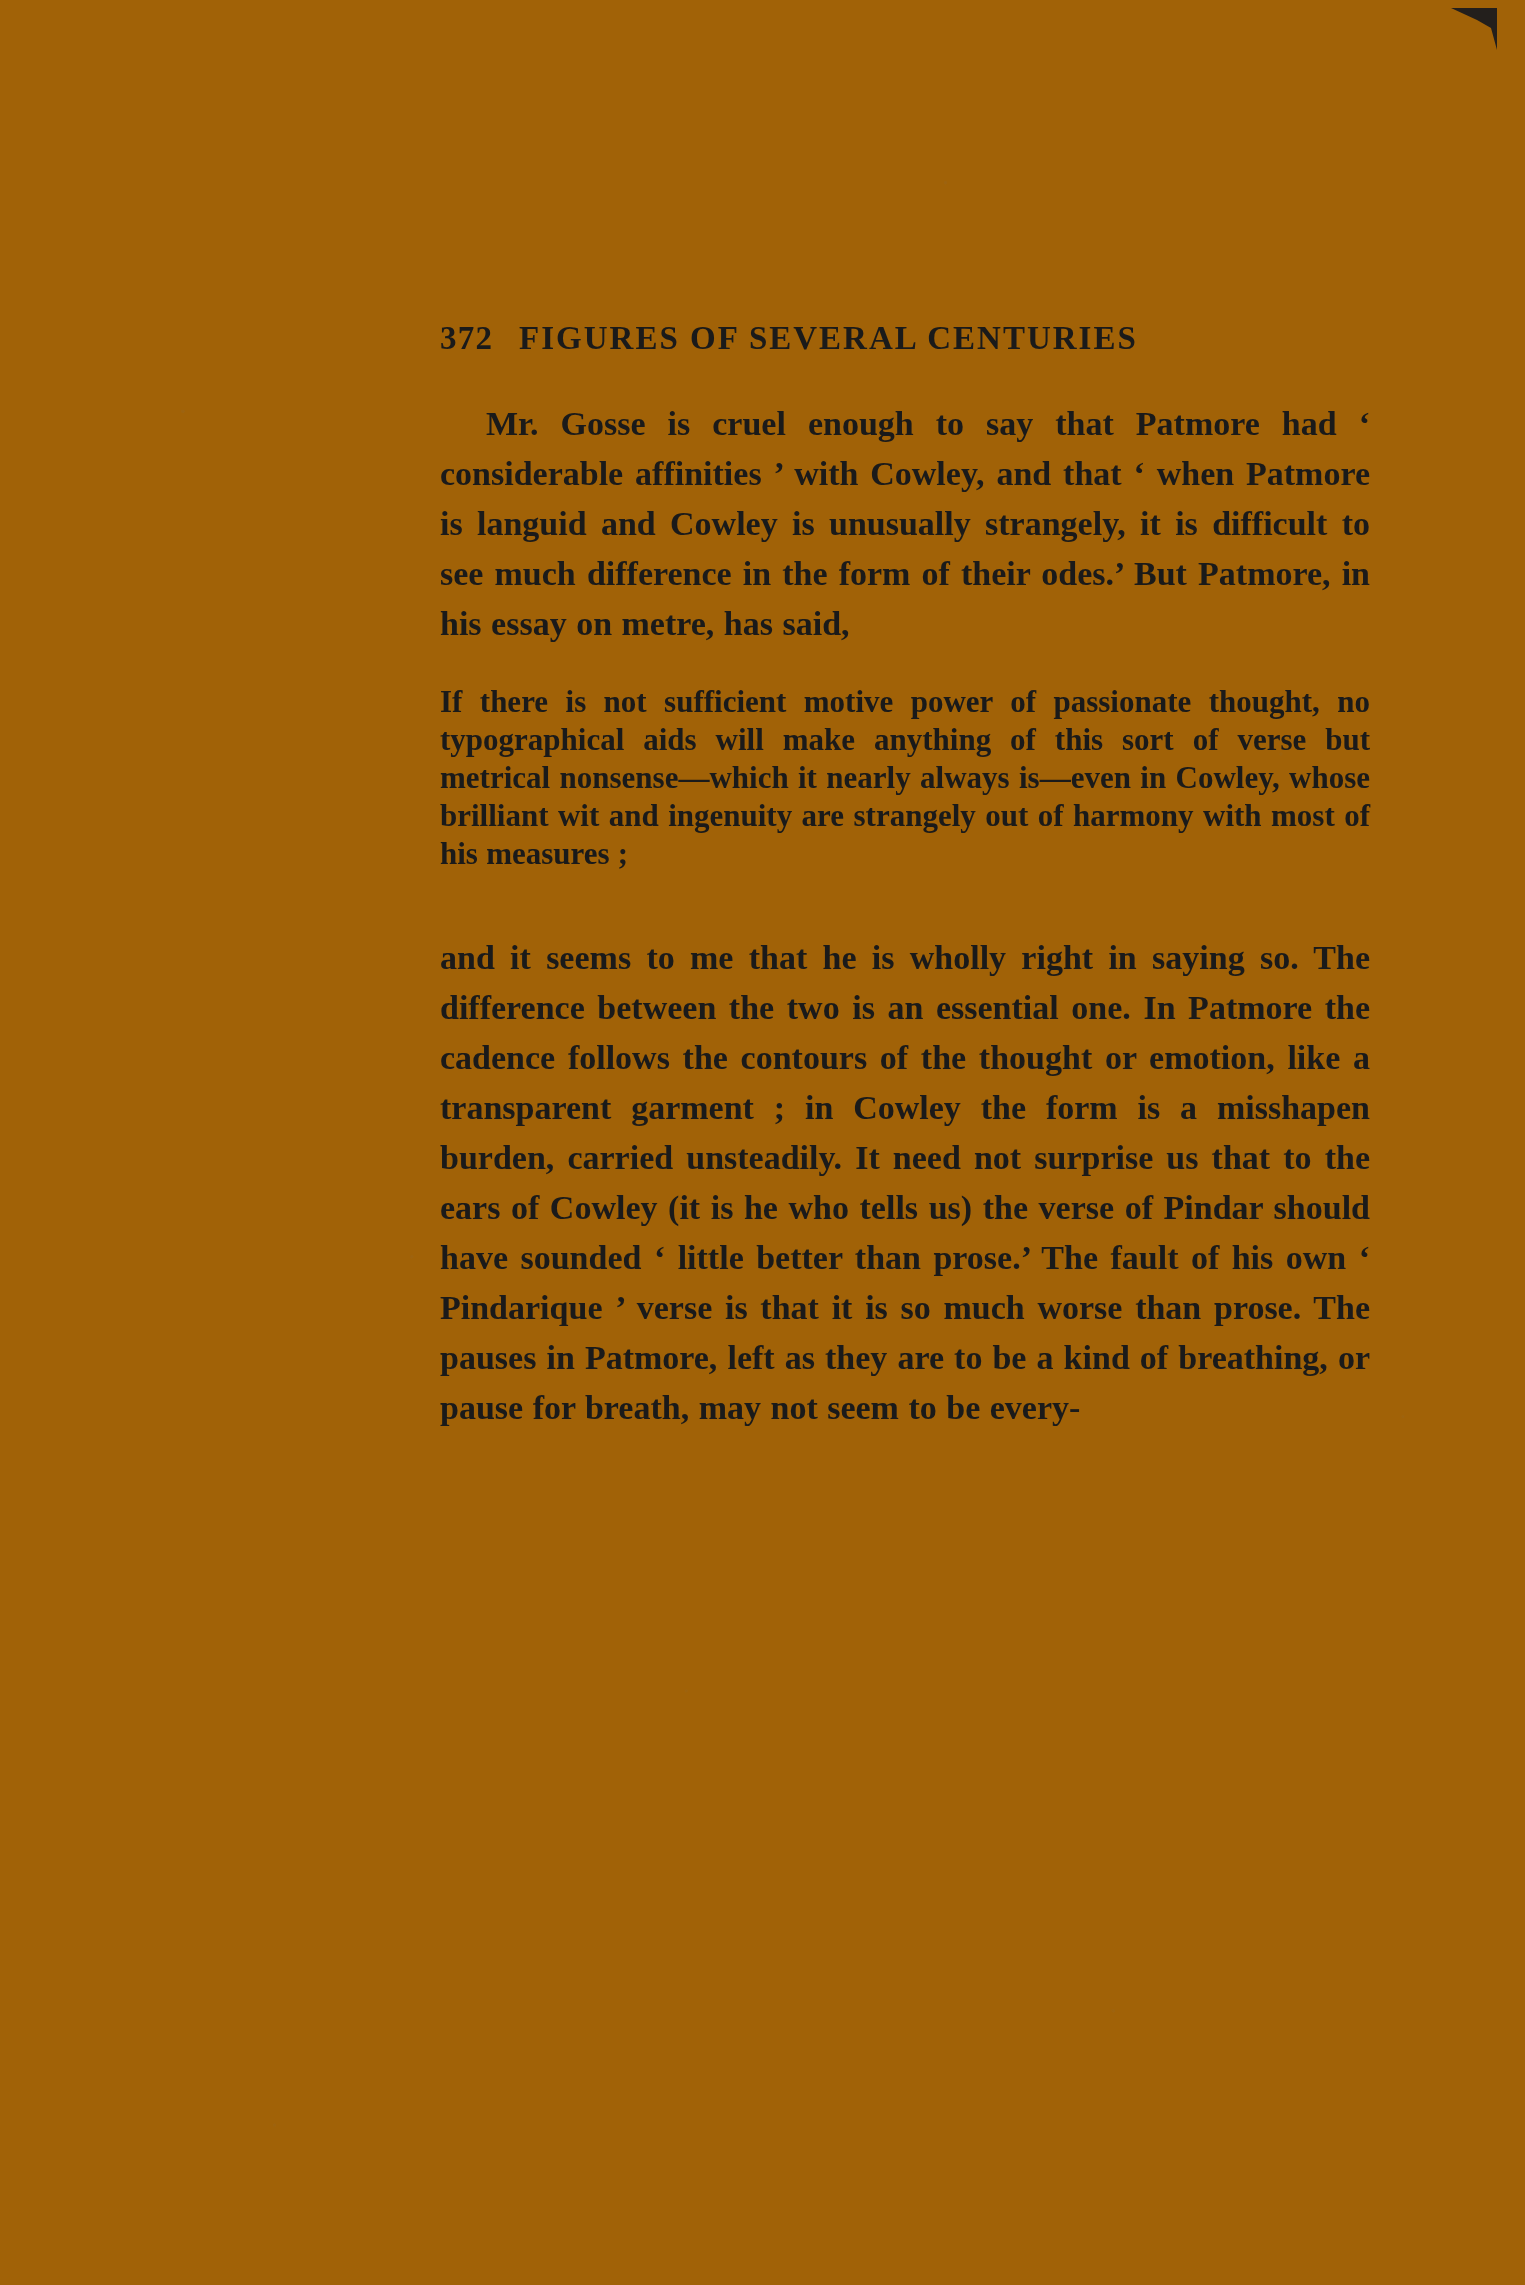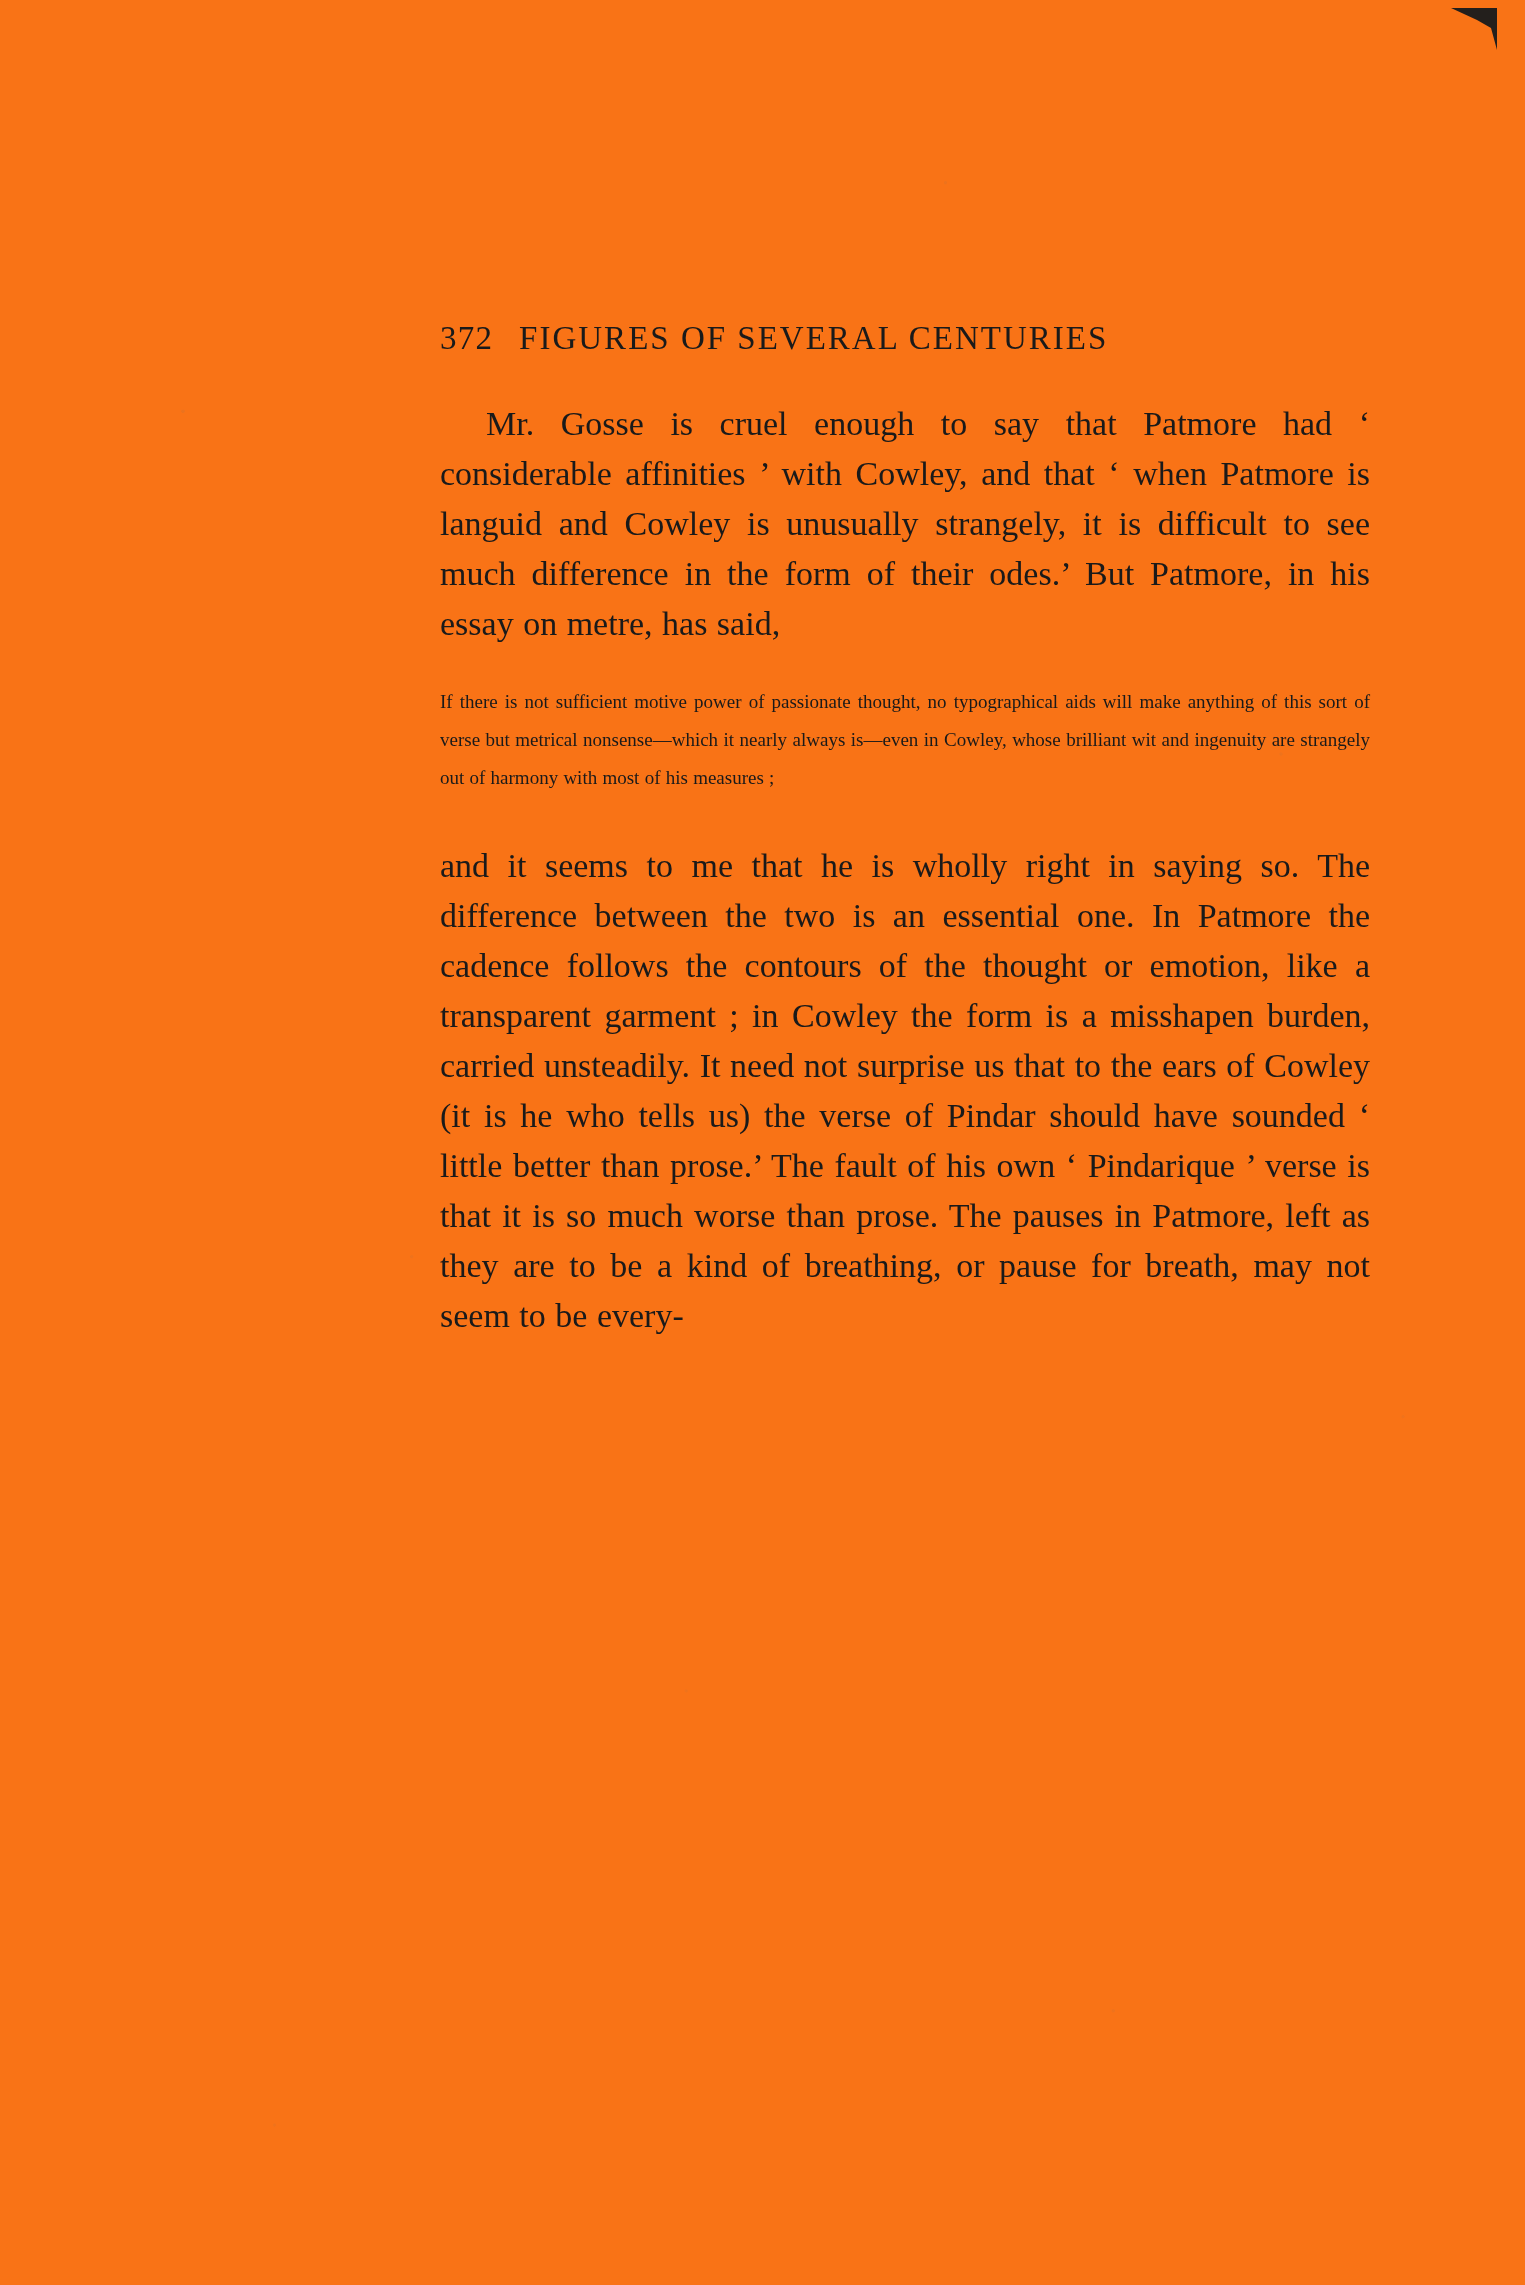--- a/index.html
+++ b/index.html
@@ -11,21 +11,22 @@
     width: 1525px;
     height: 2285px;
     position: relative;
     font-family: "Liberation Serif", serif;
     color: #1a1a1a;
     overflow: hidden;
   }
   .page {
     position: absolute;
     inset: 0;
-    background: #f97316;
+    background: #a16207;
+    font-weight: bold;
   }
   
   .paper-texture {
     position: absolute;
     inset: 0;
     pointer-events: none;
     background:
       radial-gradient(circle at 12% 18%, rgba(120,110,95,0.10) 0 1.5px, transparent 2px),
       radial-gradient(circle at 62% 8%, rgba(120,110,95,0.09) 0 1.4px, transparent 2px),
       radial-gradient(circle at 84% 33%, rgba(120,110,95,0.08) 0 1.3px, transparent 2px),
@@ -71,24 +72,24 @@
     text-align: justify;
     text-justify: inter-word;
     margin: 0 0 34px 0;
     word-spacing: 1px;
   }
   .body-para.first-indent {
     text-indent: 46px;
   }
 
   .quote-block {
-    font-size: 19px;
+    font-size: 31px;
     line-height: 38px;
     text-align: justify;
-    margin: 30px 0 44px 0;
+    margin: 30px 0 60px 0;
     word-spacing: 0.5px;
   }
 
   .body-para.tail {
     margin-bottom: 0;
   }
 </style>
 </head>
 <body>
 

